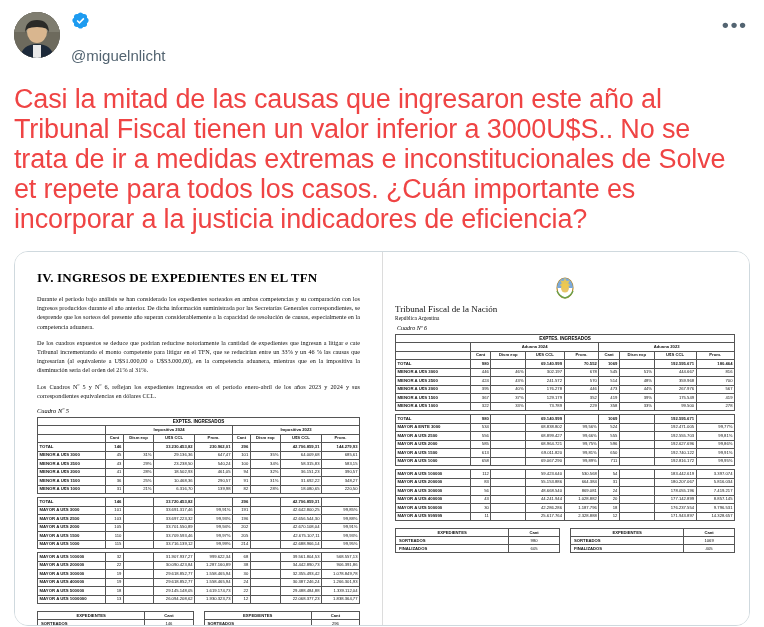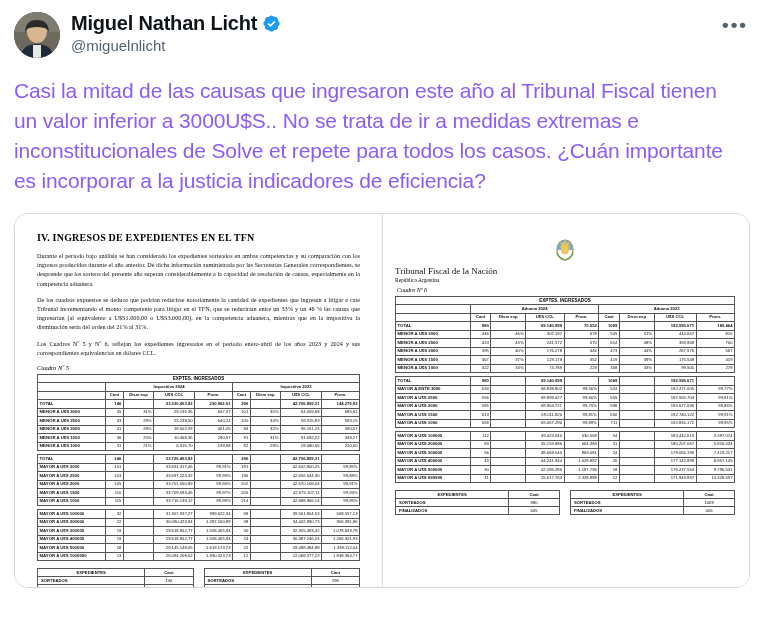--- a/index.html
+++ b/index.html
@@ -48,40 +48,40 @@
     font-weight: bold;
     color: #0f1419;
     letter-spacing: -0.2px;
     line-height: 24px;
   }
   .verified { width: 19px; height: 19px; display: block; }
   .handle {
     font-size: 15px;
     color: #536471;
     line-height: 20px;
-    margin-top: 1px;
+    margin-top: 16px;
   }
   .more-btn {
     position: absolute;
     right: 2px;
     top: 8px;
     width: 30px; height: 20px;
     color: #536471;
     font-size: 19px;
     letter-spacing: 2px;
     line-height: 14px;
     text-align: right;
     cursor: pointer;
     font-weight: bold;
   }
   .tweet-text {
     margin-top: 18px;
-    font-size: 21px;
+    font-size: 27px;
     line-height: 30px;
-    color: #8b5cf6;
+    color: #ef4444;
     letter-spacing: -0.15px;
     padding-right: 8px;
   }
   .media {
     margin-top: 17px;
     width: 736px;
     height: 375px;
     border: 1px solid #cfd9de;
     border-radius: 14px;
     overflow: hidden;
@@ -104,21 +104,21 @@
     padding: 18px 22px 8px 22px;
     font-family: "Liberation Serif", serif;
   }
   .page-right {
     width: 368px;
     padding: 14px 14px 8px 12px;
     font-family: "Liberation Serif", serif;
     border-left: 1px solid #dcdcdc;
   }
   .sec-title {
-    font-size: 10px;
+    font-size: 13px;
     font-weight: bold;
     font-family: "Liberation Serif", serif;
     margin-bottom: 8px;
     letter-spacing: 0.2px;
   }
   .para {
     font-size: 6.2px;
     line-height: 9.2px;
     text-align: justify;
     margin-bottom: 7px;
@@ -220,21 +220,20 @@
         <rect width="46" height="46" fill="#6d6a5d"></rect>
         <rect x="0" y="0" width="46" height="20" fill="#7f7d70"></rect>
         <ellipse cx="23" cy="20" rx="10" ry="11" fill="#d9b68f"></ellipse>
         <path d="M11 21 q0 -13 12 -13 q12 0 12 13 q0 -6 -12 -6 q-12 0 -12 6z" fill="#2a2a28"></path>
         <path d="M6 46 q2 -14 17 -14 q15 0 17 14z" fill="#1d2a3a"></path>
         <rect x="19" y="33" width="8" height="13" fill="#e9e9e9"></rect>
       </svg>
     </div>
     <div class="names">
       <div class="display-name-row">
-        <span class="display-name">Miguel Nathan Licht</span>
         <svg class="verified" viewBox="0 0 24 24">
           <path fill="#1d9bf0" d="M22.25 12c0-1.43-.88-2.67-2.19-3.34.46-1.39.2-2.9-.81-3.91s-2.52-1.27-3.91-.81C14.67 2.63 13.43 1.75 12 1.75s-2.67.88-3.34 2.19c-1.39-.46-2.9-.2-3.91.81s-1.27 2.52-.81 3.91C2.63 9.33 1.75 10.57 1.75 12s.88 2.67 2.19 3.34c-.46 1.39-.2 2.9.81 3.91s2.52 1.27 3.91.81c.67 1.31 1.91 2.19 3.34 2.19s2.67-.88 3.34-2.19c1.39.46 2.9.2 3.91-.81s1.27-2.52.81-3.91c1.31-.67 2.19-1.91 2.19-3.34z"></path>
           <path fill="#fff" d="M10.67 16.27l-3.6-3.6 1.41-1.41 2.19 2.18 4.85-4.85 1.41 1.42z"></path>
         </svg>
       </div>
       <div class="handle">@miguelnlicht</div>
     </div>
     <div class="more-btn">•••</div>
   </div>
 

